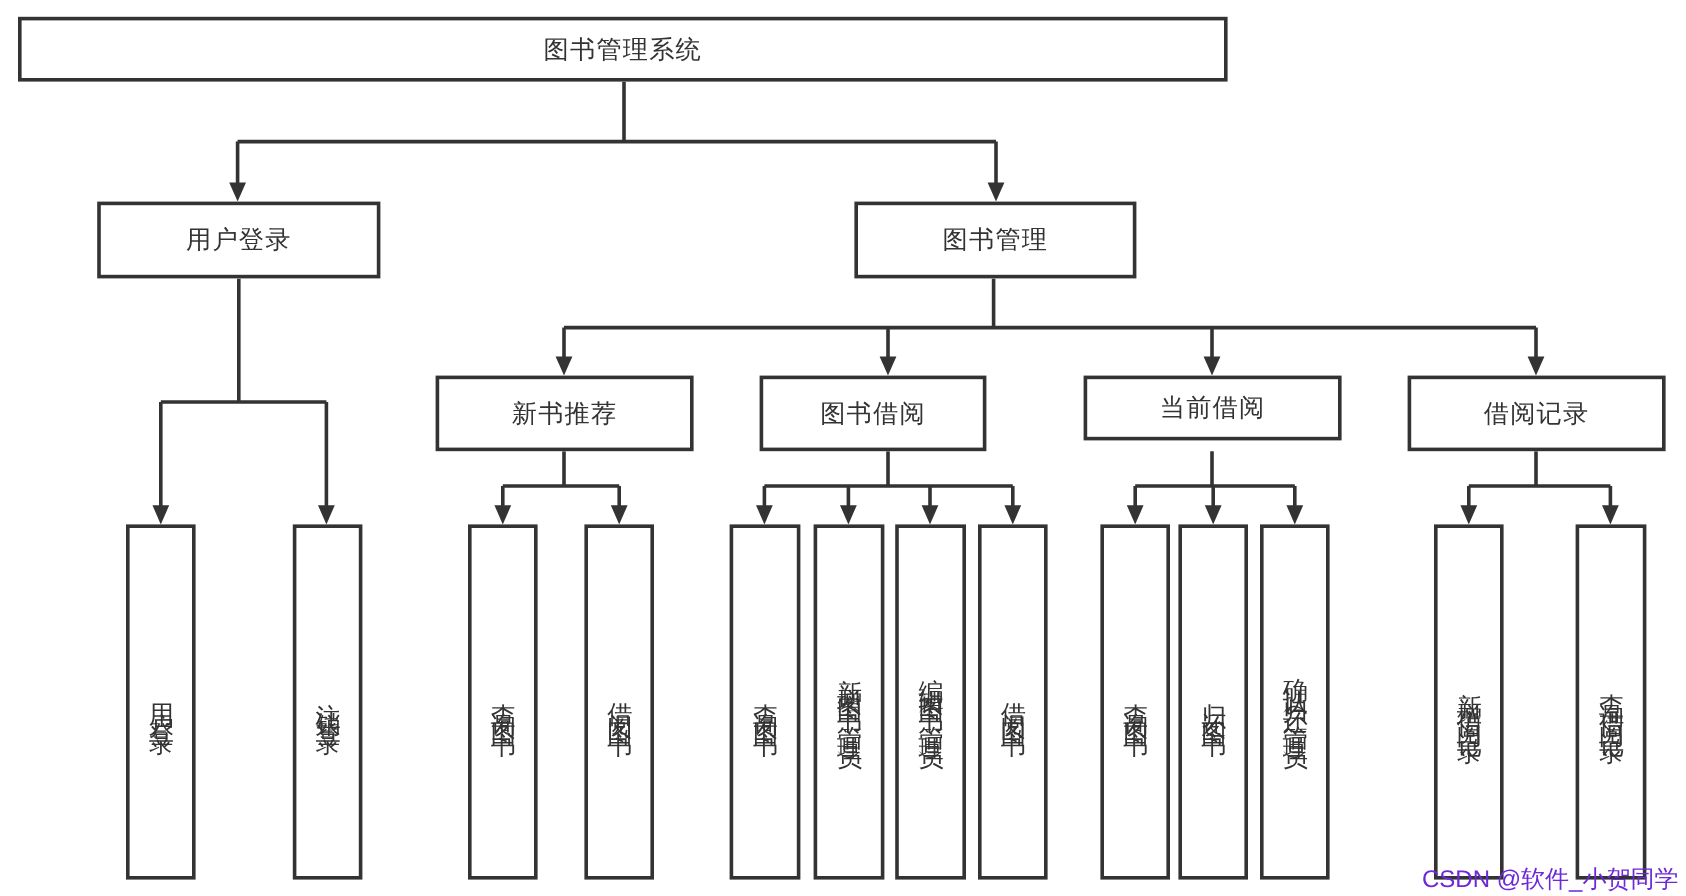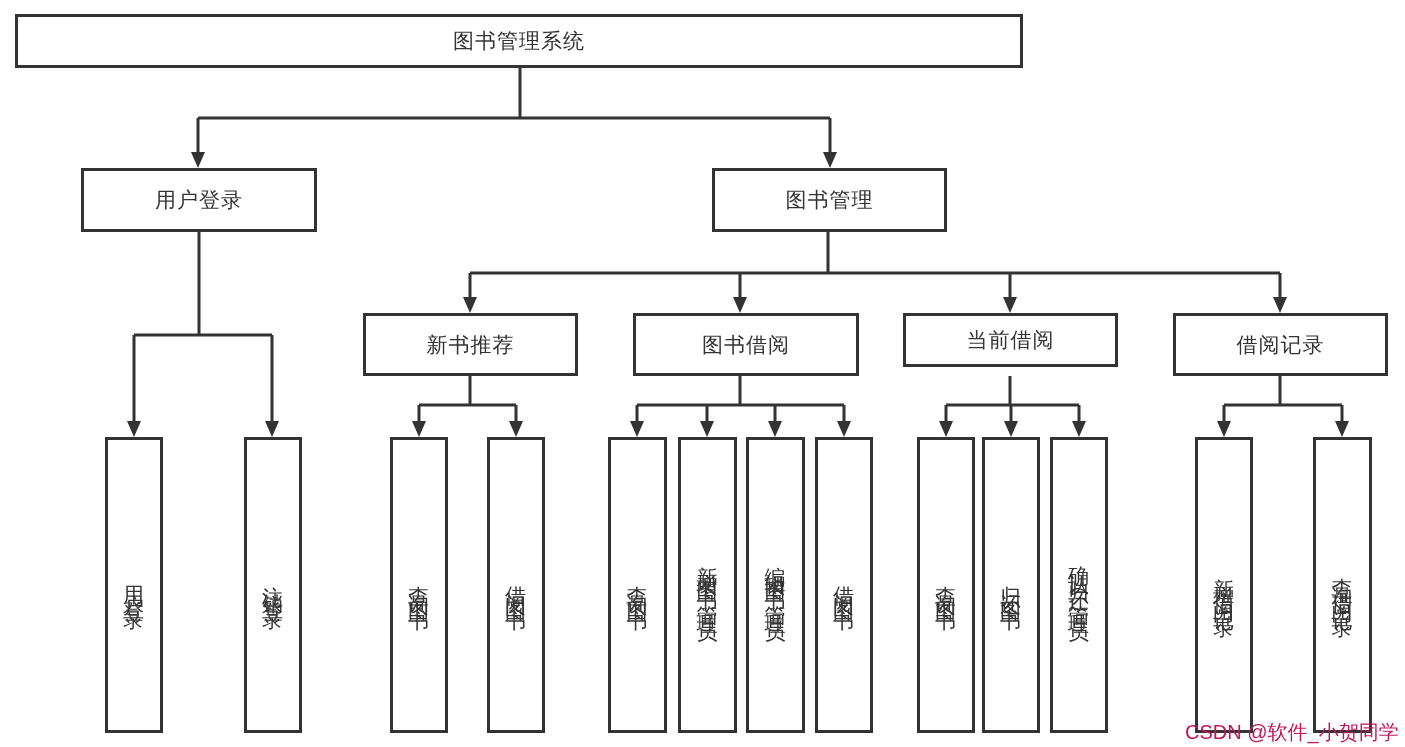--- a/index.html
+++ b/index.html
@@ -44,21 +44,21 @@
     line-height: 1;
     letter-spacing: 8px;
     color: #333333;
   }
   #watermark {
     position: absolute;
     left: 1185px;
     top: 719px;
     width: 220px;
     font-size: 20px;
-    color: #be185d;
+    color: #6d28d9;
     white-space: nowrap;
     z-index: 10;
   }
 </style>
 </head>
 <body>
 
 <div id="canvas">
 
   <svg id="connectors" viewBox="0 0 1405 747" xmlns="http://www.w3.org/2000/svg">
@@ -111,21 +111,21 @@
   <div class="node" style="left:81px; top:168px; width:236px; height:64px;">
     <span class="hlabel">用户登录</span>
   </div>
   <div class="node" style="left:363px; top:313px; width:215px; height:63px;">
     <span class="hlabel">新书推荐</span>
   </div>
 
   <div class="node" style="left:712px; top:168px; width:235px; height:64px;">
     <span class="hlabel">图书管理</span>
   </div>
-  <div class="node" style="left:633px; top:313px; width:226px; height:63px;">
+  <div class="node" style="left:633px; top:313px; width:189px; height:63px;">
     <span class="hlabel">图书借阅</span>
   </div>
   <div class="node" style="left:903px; top:313px; width:215px; height:54px;">
     <span class="hlabel">当前借阅</span>
   </div>
   <div class="node" style="left:1173px; top:313px; width:215px; height:63px;">
     <span class="hlabel">借阅记录</span>
   </div>
 
   <div class="node leaf" style="left:105px; top:437px; width:58px; height:296px;">

